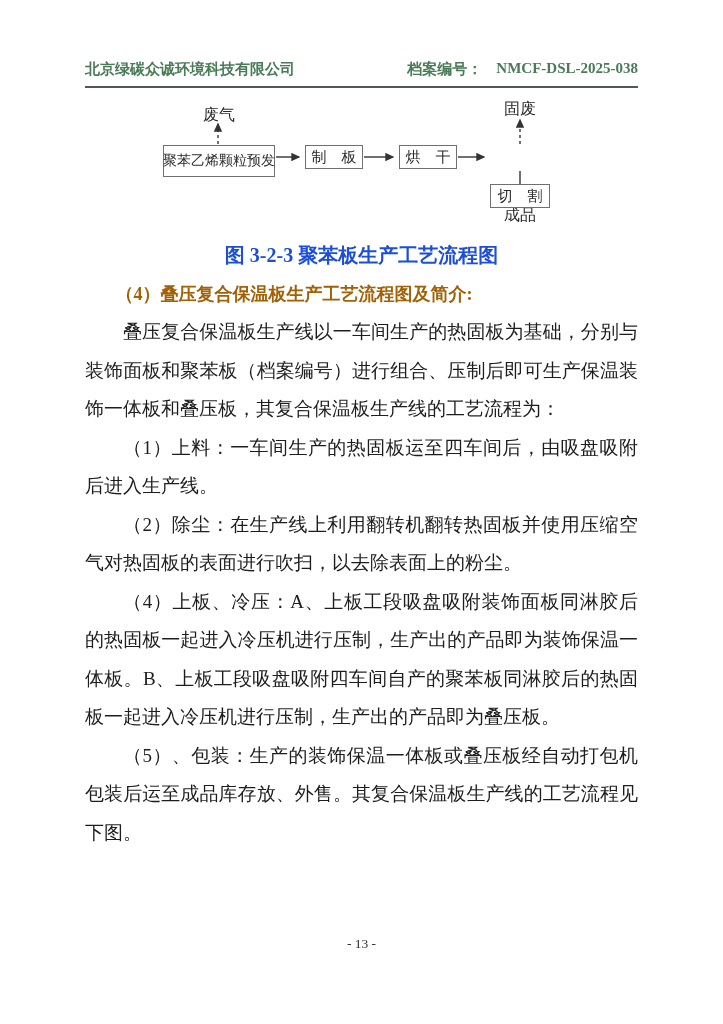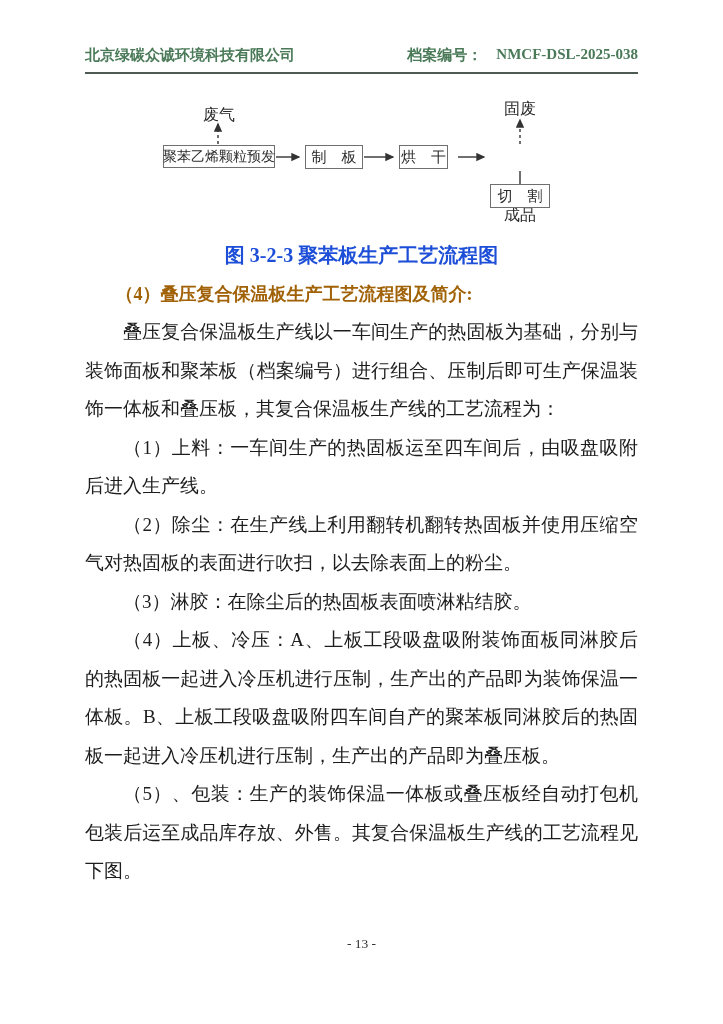--- a/index.html
+++ b/index.html
@@ -21,21 +21,21 @@
     display: flex;
     justify-content: space-between;
     align-items: baseline;
     padding-bottom: 7px;
     border-bottom: 2px solid #4f5a52;
     font-size: 15px;
     font-weight: bold;
     color: var(--header-color, #4a7a58);
     gap: 7px;
   }
-  .header .docnum { display: flex; gap: 14px; }
+  .header .docnum { display: flex; gap: 14px; margin-top: 14px; }
   
   .flowchart {
     position: absolute;
     top: 95px; left: 85px;
     width: 553px; height: 140px;
   }
   .flowchart svg { position: absolute; inset: 0; }
   .fc-box {
     position: absolute;
     border: 1px solid #6f6f6f;
@@ -115,32 +115,31 @@
       <line x1="191" y1="62" x2="214" y2="62" stroke="#333" stroke-width="1.4" marker-end="url(#ah)"></line>
       <line x1="279" y1="62" x2="308" y2="62" stroke="#333" stroke-width="1.4" marker-end="url(#ah)"></line>
       <line x1="373" y1="62" x2="399" y2="62" stroke="#333" stroke-width="1.4" marker-end="url(#ah)"></line>
       <line x1="435" y1="76" x2="435" y2="102" stroke="#333" stroke-width="1.4" marker-end="url(#ah)"></line>
     </svg>
 
     <div class="fc-label" style="left:98px;  top:10px;  width:72px;">废气</div>
     <div class="fc-label" style="left:399px; top:4px;   width:72px;">固废</div>
     <div class="fc-label" style="left:397px; top:110px; width:76px;">成品</div>
 
-    <div class="fc-box wide" style="left:78px;  top:50px; width:112px; height:23px;">聚苯乙烯颗粒预发</div>
+    <div class="fc-box wide" style="left:78px;  top:50px; width:112px; height:32px;">聚苯乙烯颗粒预发</div>
     <div class="fc-box" style="left:220px; top:50px; width:58px;  height:24px;">制　板</div>
-    <div class="fc-box" style="left:314px; top:50px; width:49px;  height:24px;">烘　干</div>
+    <div class="fc-box" style="left:314px; top:50px; width:58px;  height:24px;">烘　干</div>
     <div class="fc-box" style="left:405px; top:50px; width:60px;  height:24px;margin-top:39px;">切　割</div>
   </div>
 
   <div class="textblock">
     <div class="caption">图 3-2-3 聚苯板生产工艺流程图</div>
     <div class="section-heading">（4）叠压复合保温板生产工艺流程图及简介:</div>
     <p class="para">叠压复合保温板生产线以一车间生产的热固板为基础，分别与装饰面板和聚苯板（档案编号）进行组合、压制后即可生产保温装饰一体板和叠压板，其复合保温板生产线的工艺流程为：</p>
     <p class="para">（1）上料：一车间生产的热固板运至四车间后，由吸盘吸附后进入生产线。</p>
     <p class="para">（2）除尘：在生产线上利用翻转机翻转热固板并使用压缩空气对热固板的表面进行吹扫，以去除表面上的粉尘。</p>
-    <p class="para">（3）淋胶：在除尘后的热固板表面喷淋粘结胶。</p>
     <p class="para">（4）上板、冷压：A、上板工段吸盘吸附装饰面板同淋胶后的热固板一起进入冷压机进行压制，生产出的产品即为装饰保温一体板。B、上板工段吸盘吸附四车间自产的聚苯板同淋胶后的热固板一起进入冷压机进行压制，生产出的产品即为叠压板。</p>
     <p class="para">（5）、包装：生产的装饰保温一体板或叠压板经自动打包机包装后运至成品库存放、外售。其复合保温板生产线的工艺流程见下图。</p>
   </div>
 
   <div class="footer">- 13 -</div>
 
 </div>
 
 </body></html>

